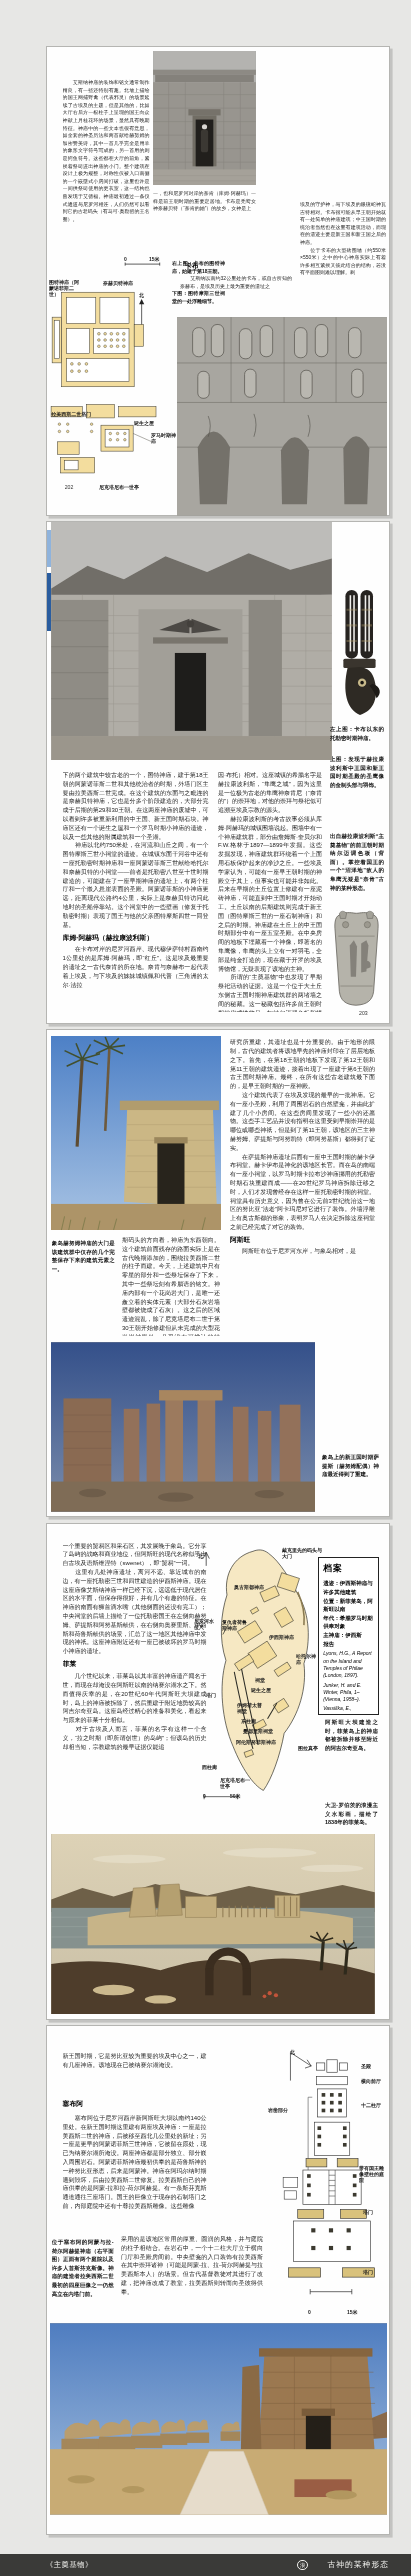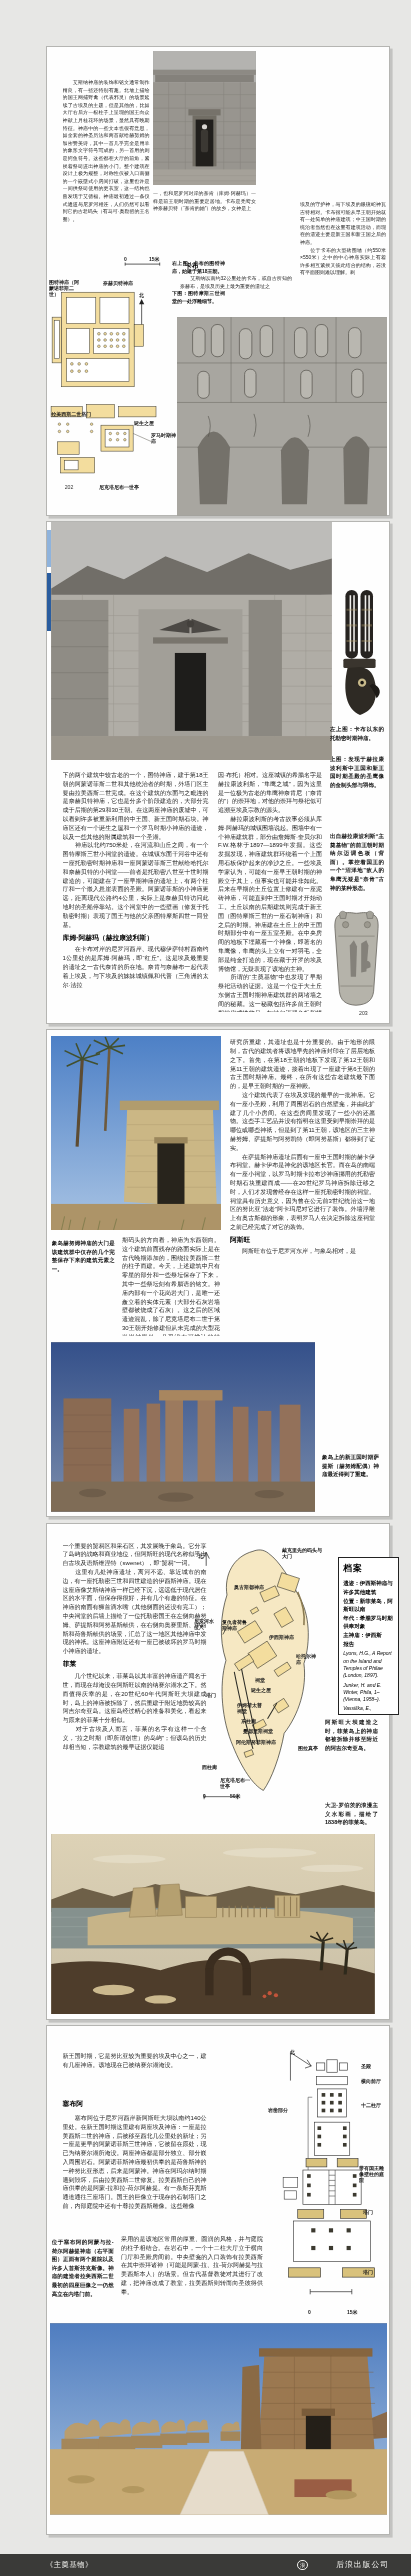--- a/index.html
+++ b/index.html
@@ -13,21 +13,21 @@
   .p1t{font-size:5px;line-height:7.6px;}
   .p2t{font-size:6px;line-height:8.8px;}
   .cap{color:#111;font-weight:bold;overflow:hidden;text-align:justify;}
   .cap1{font-size:5px;line-height:7.8px;}
   .cap2{font-size:5.5px;line-height:8.6px;}
   .h1{font-weight:bold;color:#000;}
   .lbl{position:absolute;font-size:5px;line-height:6px;font-weight:bold;color:#1a1a1a;}
   .pagenum{position:absolute;font-size:5.2px;color:#333;}
   .photo{position:absolute;overflow:hidden;background:#999;}
   svg{display:block;}
-  .archive{position:absolute;border:1px solid #222;background:#fff;padding:4.2px 4.2px;overflow:hidden;margin-left:20px;}
+  .archive{position:absolute;border:1px solid #222;background:#fff;padding:4.2px 4.2px;overflow:hidden;}
   .archive .t{font-size:8.8px;font-weight:bold;letter-spacing:1px;margin:1px 0 4.2px 0;}
   .archive .rows p{font-size:5.5px;font-weight:bold;line-height:8.6px;margin:0;}
   .archive .bib p{font-size:5px;font-style:italic;line-height:7.3px;margin:2.1px 0 0 0;}
   .footer{position:absolute;left:0;top:2554px;width:411px;height:22px;background:#3a3a38;}
   .footer .bt{position:absolute;left:46px;top:5.7px;color:#f2f2ef;font-size:7.3px;letter-spacing:0.5px;}
   .footer .pub{position:absolute;right:22px;top:4.7px;color:#f2f2ef;font-size:7.8px;letter-spacing:1px;}
   .footer .logo{position:absolute;right:103px;top:5.7px;width:8.8px;height:8.8px;border:0.8px solid #f2f2ef;
                 border-radius:50%;color:#f2f2ef;font-size:5.2px;line-height:8.3px;text-align:center;}
   .tab{position:absolute;width:4.2px;}
 </style>
@@ -626,17 +626,17 @@
             <ellipse cx="160" cy="320" rx="22" ry="7"></ellipse>
             <ellipse cx="560" cy="330" rx="30" ry="9"></ellipse>
         </g>
       </svg>
     </div>
   </div>
 
   <div class="footer">
     <div class="bt">《主奠基物》</div>
     <div class="logo">浪</div>
-    <div class="pub">后浪出版公司</div>
+    <div class="pub">古神的某种形态</div>
   </div>
 
 </div>
 
 
 </body></html>

